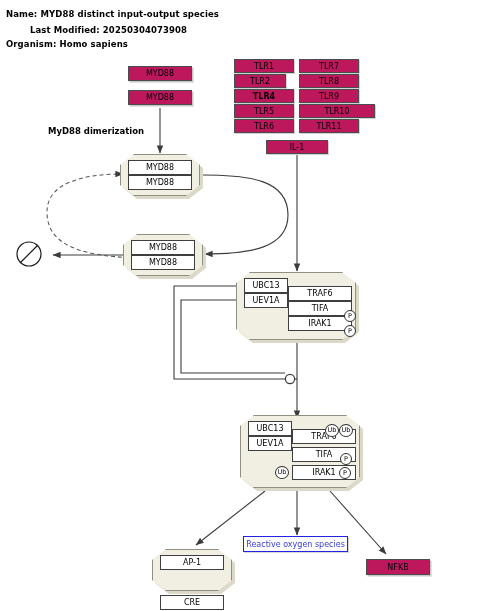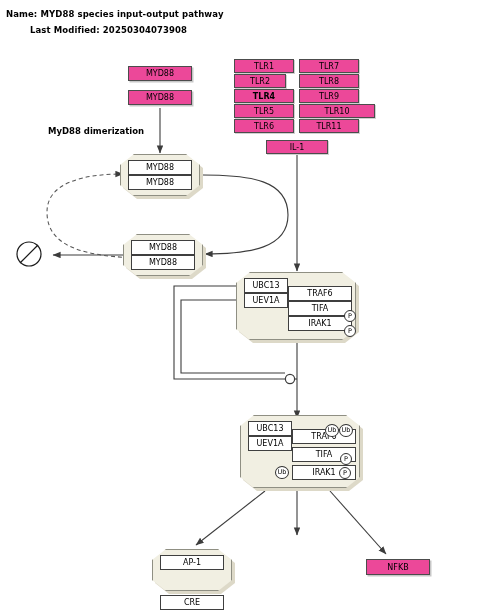--- a/index.html
+++ b/index.html
@@ -12,21 +12,21 @@
 
   
   .meta{position:absolute;left:6px;font-size:8.5px;font-weight:bold;color:#000;white-space:nowrap;letter-spacing:.1px;}
   .meta.l1{top:9px;}
   .meta.l2{top:25px;padding-left:24px;}
   .meta.l3{top:39px;}
 
   
   .node{
     position:absolute;box-sizing:border-box;
-    background:#ec4899;border:1px solid #4c4c4c;
+    background:#be185d;border:1px solid #4c4c4c;
     font-size:8px;color:#000;
     display:flex;align-items:center;justify-content:center;
     box-shadow:1.5px 1.5px 0 rgba(0,0,0,.22);
   }
   .node.thin{box-shadow:1px 1px 0 rgba(0,0,0,.18);}
 
   
   .complex{
     position:absolute;box-sizing:border-box;
     background:#f1efe2;
@@ -64,22 +64,23 @@
     box-shadow:1px 1px 0 rgba(0,0,0,.15);
   }
 
   svg.edges{position:absolute;left:0;top:0;width:480px;height:611px;overflow:visible;pointer-events:none;}
 </style>
 </head>
 <body>
 
 <div id="stage">
 
-  <div class="meta l1">Name: MYD88 species input-output pathway</div>
+  <div class="meta l1">Name: MYD88 distinct input-output species</div>
   <div class="meta l2">Last Modified: 20250304073908</div>
+  <div class="meta l3">Organism: Homo sapiens</div>
 
   <svg class="edges" viewBox="0 0 480 611">
     <defs>
       <marker id="ah" markerWidth="9" markerHeight="9" refX="7.6" refY="3.2" orient="auto" markerUnits="userSpaceOnUse">
         <path d="M0,0 L8,3.2 L0,6.4 z" fill="#3c3c3c"></path>
       </marker>
       <marker id="ahd" markerWidth="9" markerHeight="9" refX="7.6" refY="3.2" orient="auto" markerUnits="userSpaceOnUse">
         <path d="M0,0 L8,3.2 L0,6.4 z" fill="#3c3c3c"></path>
       </marker>
     </defs>
@@ -177,16 +178,17 @@
     <div class="badge" style="left:339px;top:467px;width:12px;height:12px;">P</div>
   </div>
 
   <div>
     <div class="complex-shadow" style="left:155px;top:552px;width:80px;height:42px;"></div>
     <div class="complex" style="left:152px;top:549px;width:80px;height:42px;"></div>
     <div class="sub" style="left:160px;top:555px;width:64px;height:15px;">AP-1</div>
     <div class="sub" style="left:160px;top:595px;width:64px;height:15px;">CRE</div>
   </div>
 
+  <div class="ros" style="left:243px;top:536px;width:105px;height:16px;">Reactive oxygen species</div>
 
   <div class="node" style="left:360px;top:559px;width:64px;height:16px;margin-left:6px;">NFKB</div>
 
 </div>
 
 </body></html>

